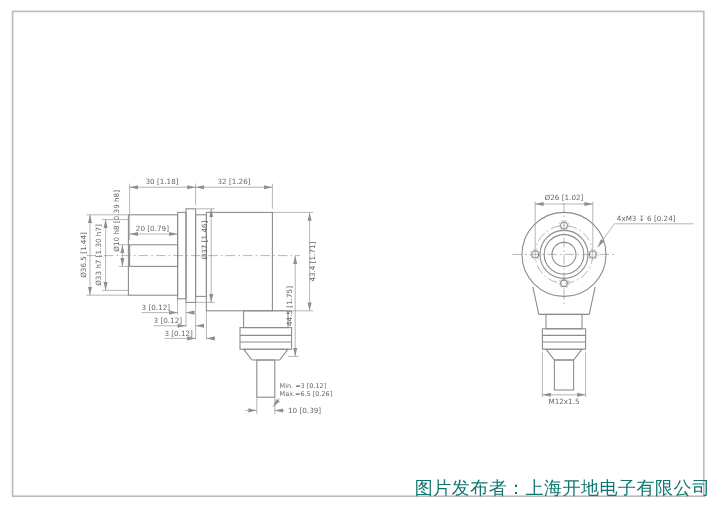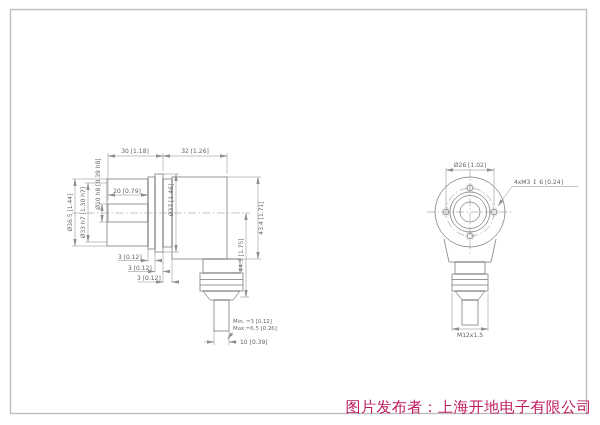--- a/index.html
+++ b/index.html
@@ -7,21 +7,21 @@
          font-family:"DejaVu Sans",sans-serif;}
   svg{position:absolute;left:0;top:0;}
   .ol{fill:none;stroke:#8c8c8c;stroke-width:0.9;}
   .cl{fill:none;stroke:#9a9a9a;stroke-width:0.6;stroke-dasharray:8 2.5 1.5 2.5;}
   .dl{fill:none;stroke:#8f8f8f;stroke-width:0.55;}
   .dash{fill:none;stroke:#9a9a9a;stroke-width:0.55;stroke-dasharray:1.6 1.3;}
   .dim{font-size:6px;fill:#666;}
   .dim-sm{font-size:5.4px;fill:#666;}
   .mid{text-anchor:middle;}
   #caption{position:absolute;top:398px;right:8px;font-size:15px;letter-spacing:0.4px;
-           color:#be185d;white-space:nowrap;}
+           color:#0f766e;white-space:nowrap;}
 </style>
 </head>
 <body>
 
 <div class="stage">
 <svg width="600" height="425" viewBox="0 0 600 425">
   <defs>
     <marker id="arr" markerWidth="7.5" markerHeight="4.4" refX="7.2" refY="2.2" orient="auto-start-reverse" markerUnits="userSpaceOnUse">
       <path d="M0.2,0.5 L7.2,2.2 L0.2,3.9 Z" fill="#8f8f8f"></path>
     </marker>

